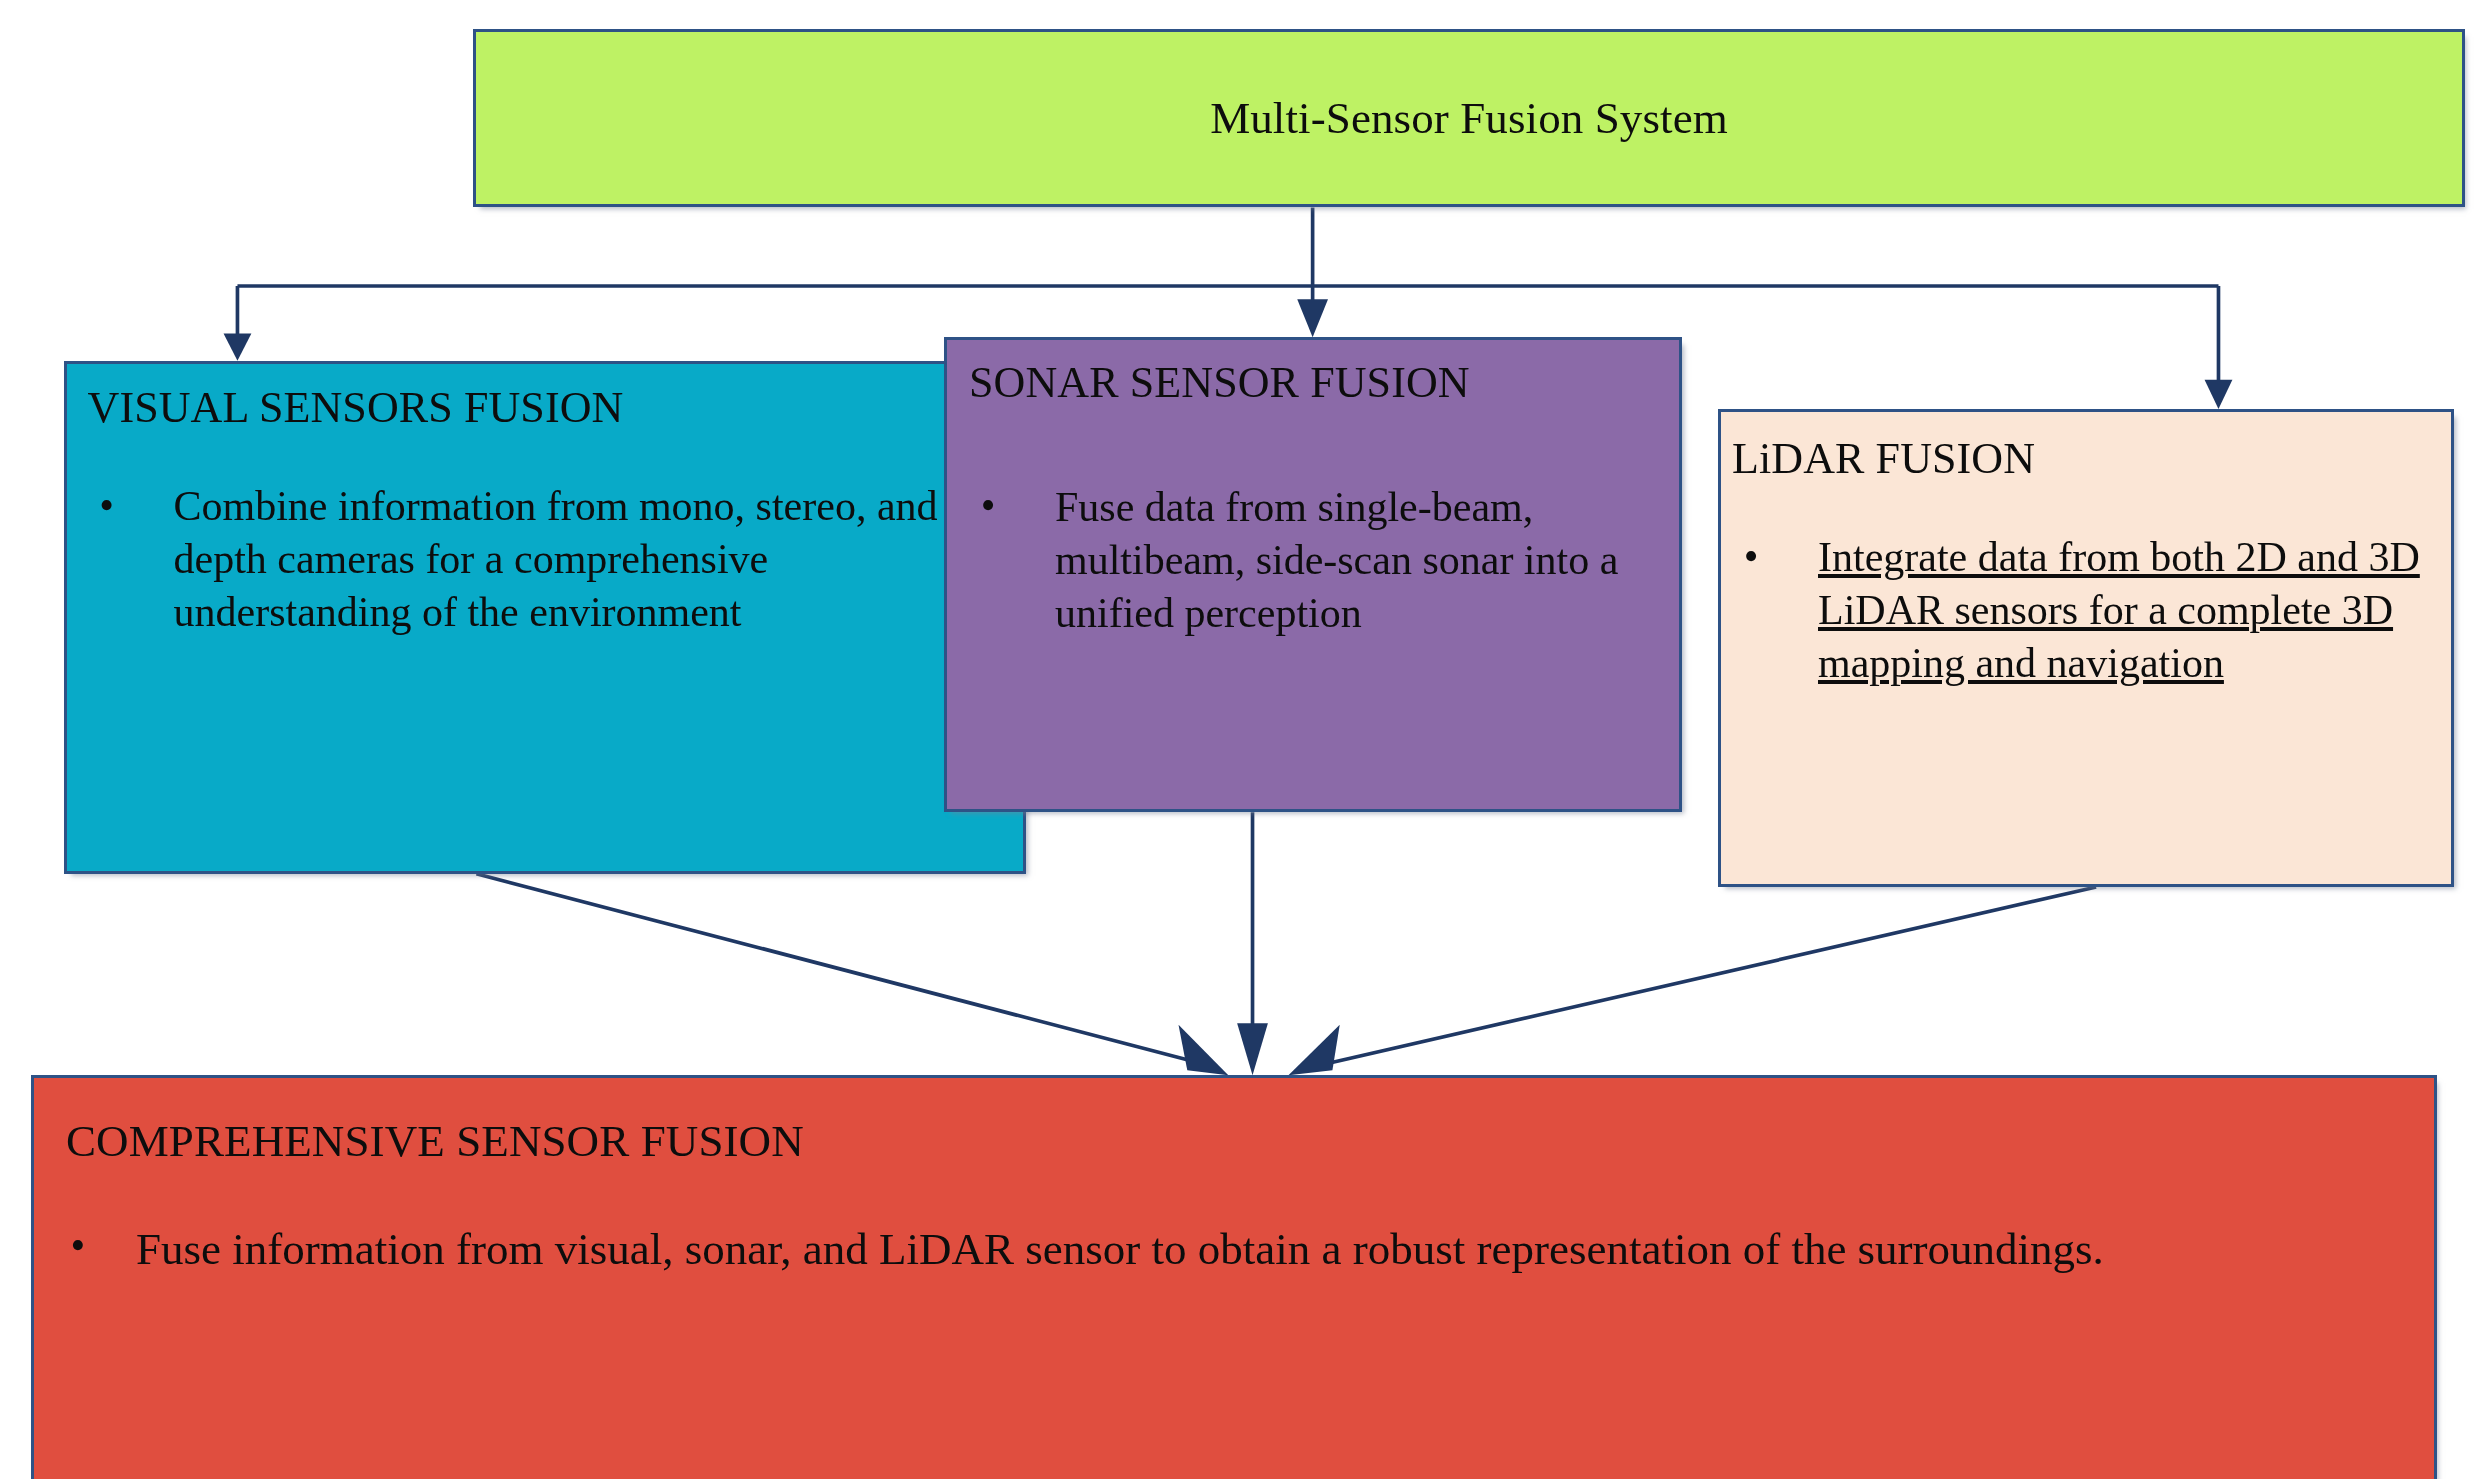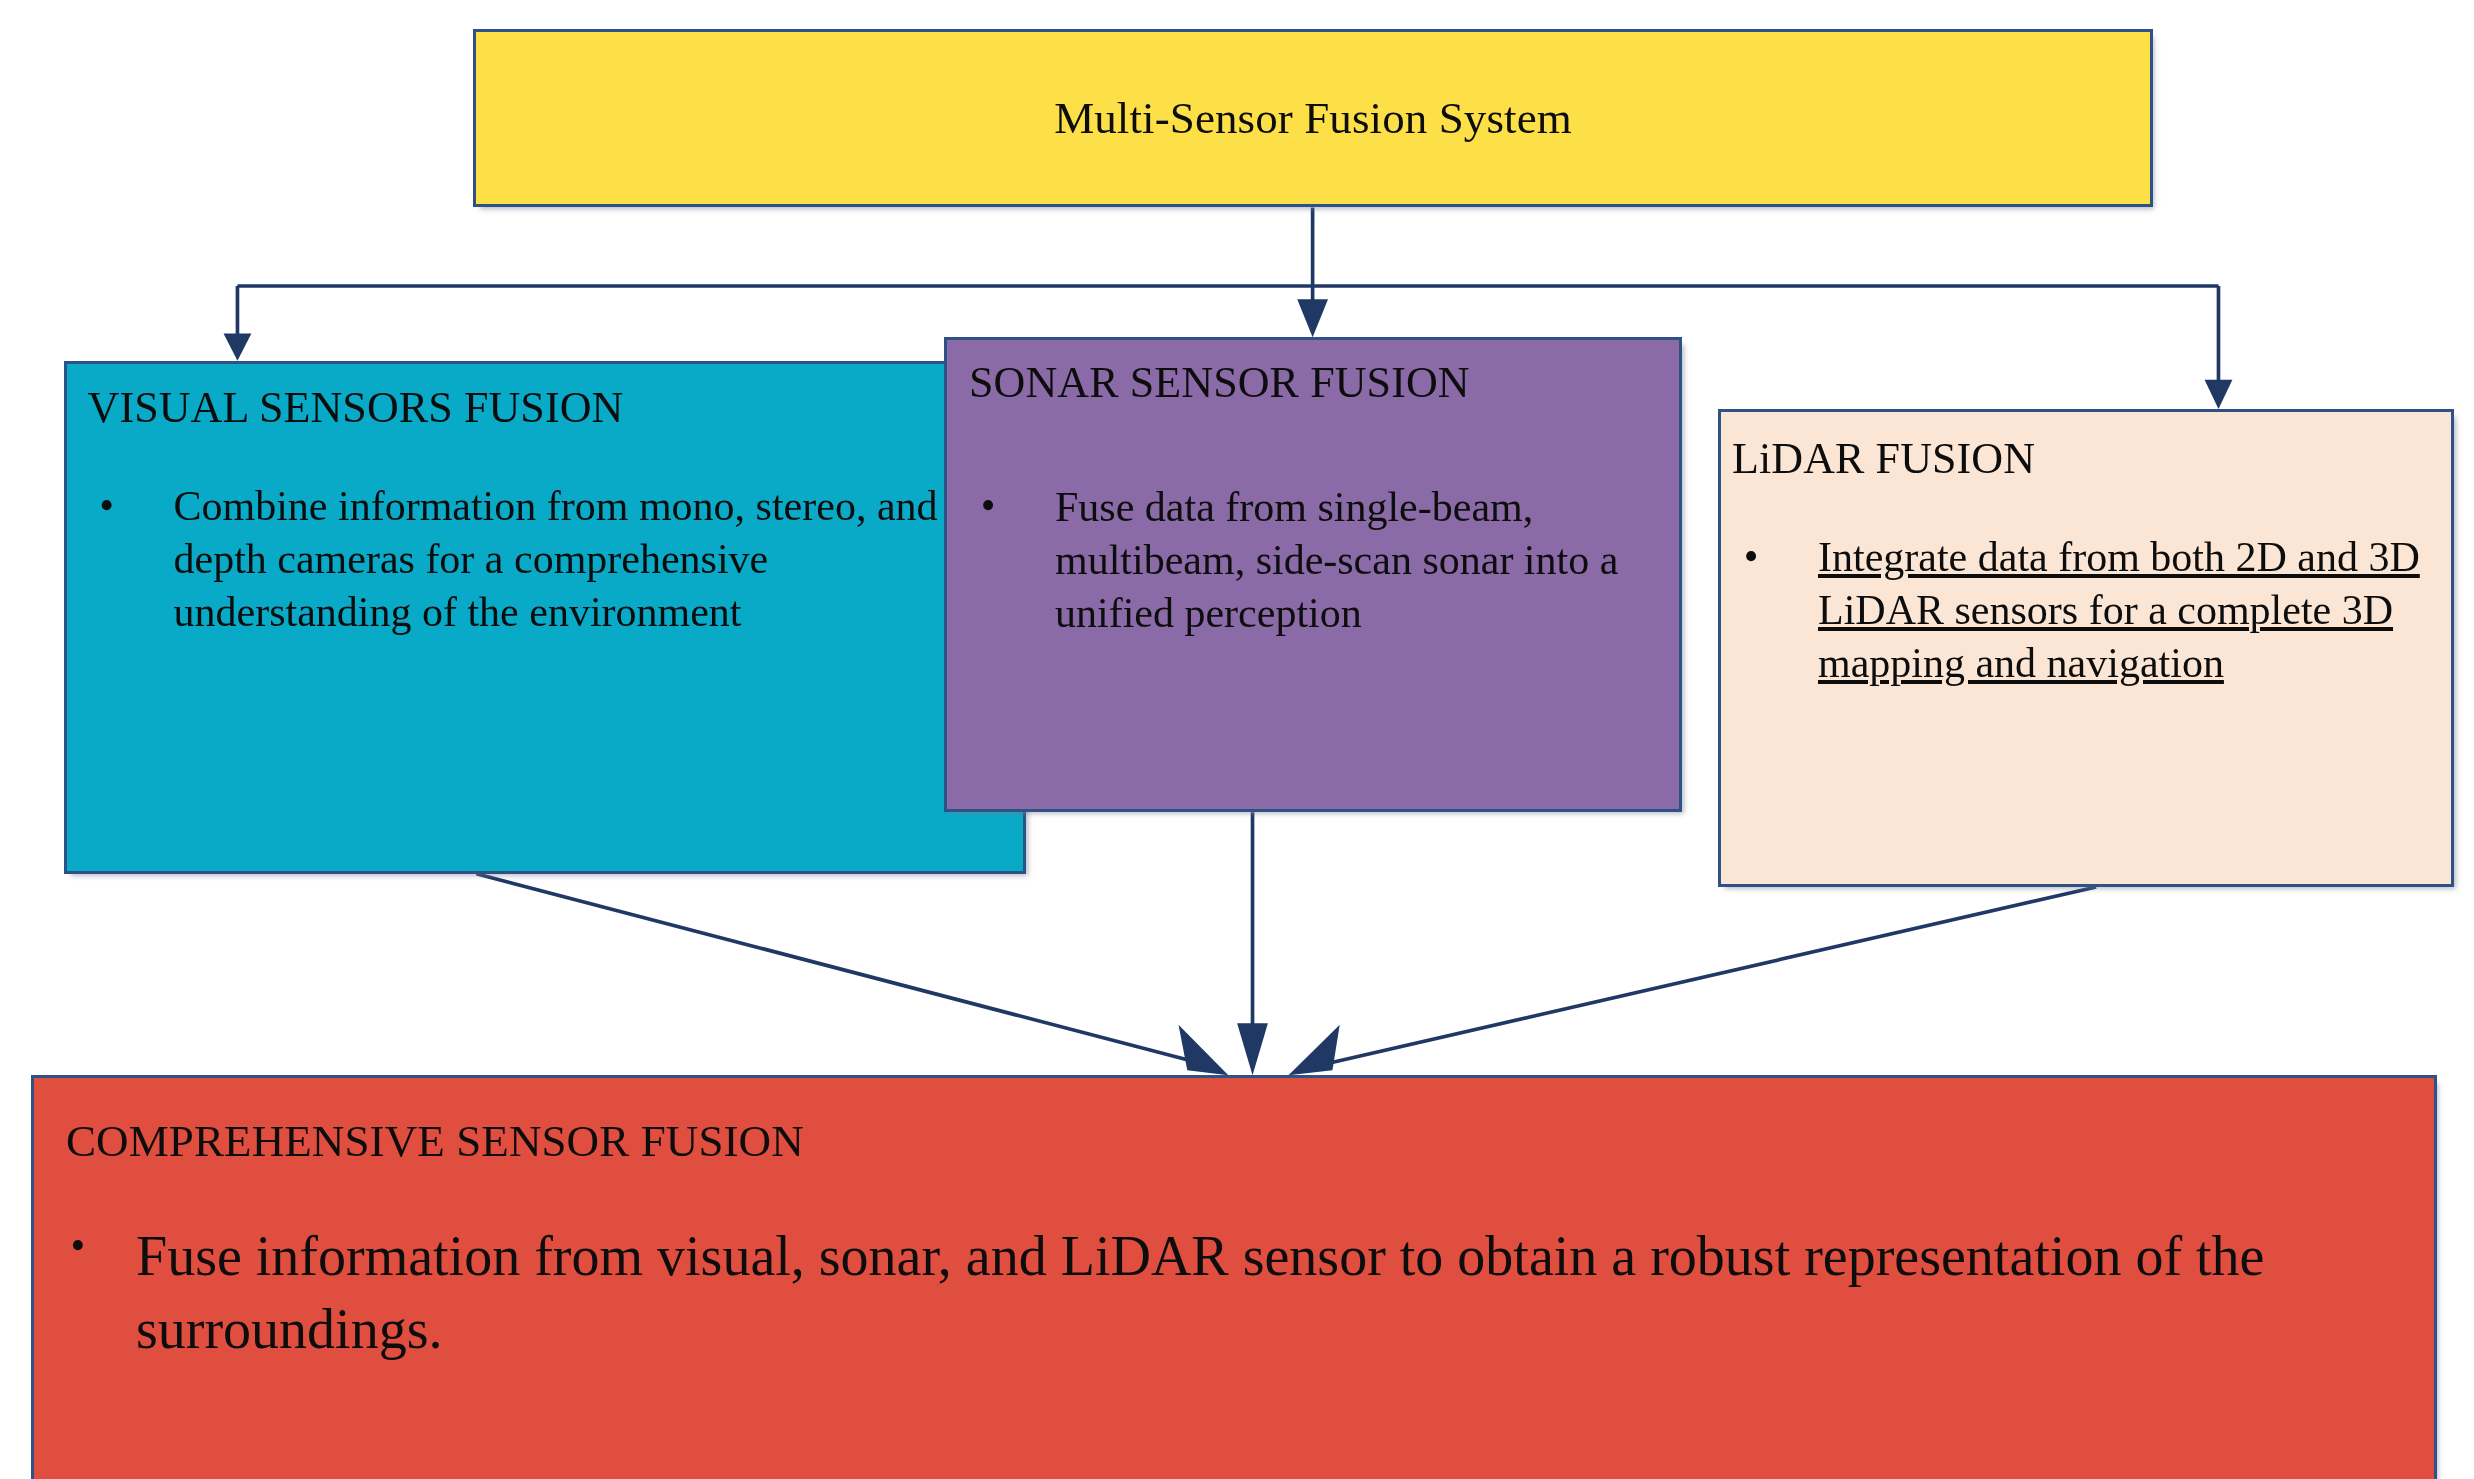--- a/index.html
+++ b/index.html
@@ -64,23 +64,23 @@
     left: 11.7px;
     top: -1.5px;
     font-size: 42px;
     line-height: 1.26;
   }
 
   
   #root-node {
     left: 473px;
     top: 29px;
-    width: 1680px;
+    width: 1992px;
     height: 178px;
-    background: #fde047;
+    background: #bef264;
     display: flex;
     align-items: center;
     justify-content: center;
   }
   #root-node .node-title {
     font-size: 45px;
     text-align: center;
   }
 
   
@@ -126,21 +126,21 @@
     width: 2406px;
     height: 480px;
     background: #e04e3f;
     padding: 38px 29px 0 32px;
   }
   #comprehensive-node .node-title {
     font-size: 45px;
     margin-bottom: 54px;
   }
   #comprehensive-node .bullet-item {
-    font-size: 56px;
+    font-size: 45px;
     padding-left: 70px;
     line-height: 1.3;
   }
   #comprehensive-node .bullet-item::before { left: 4.4px; }
 </style>
 </head>
 <body>
 
 <div id="canvas">
 

